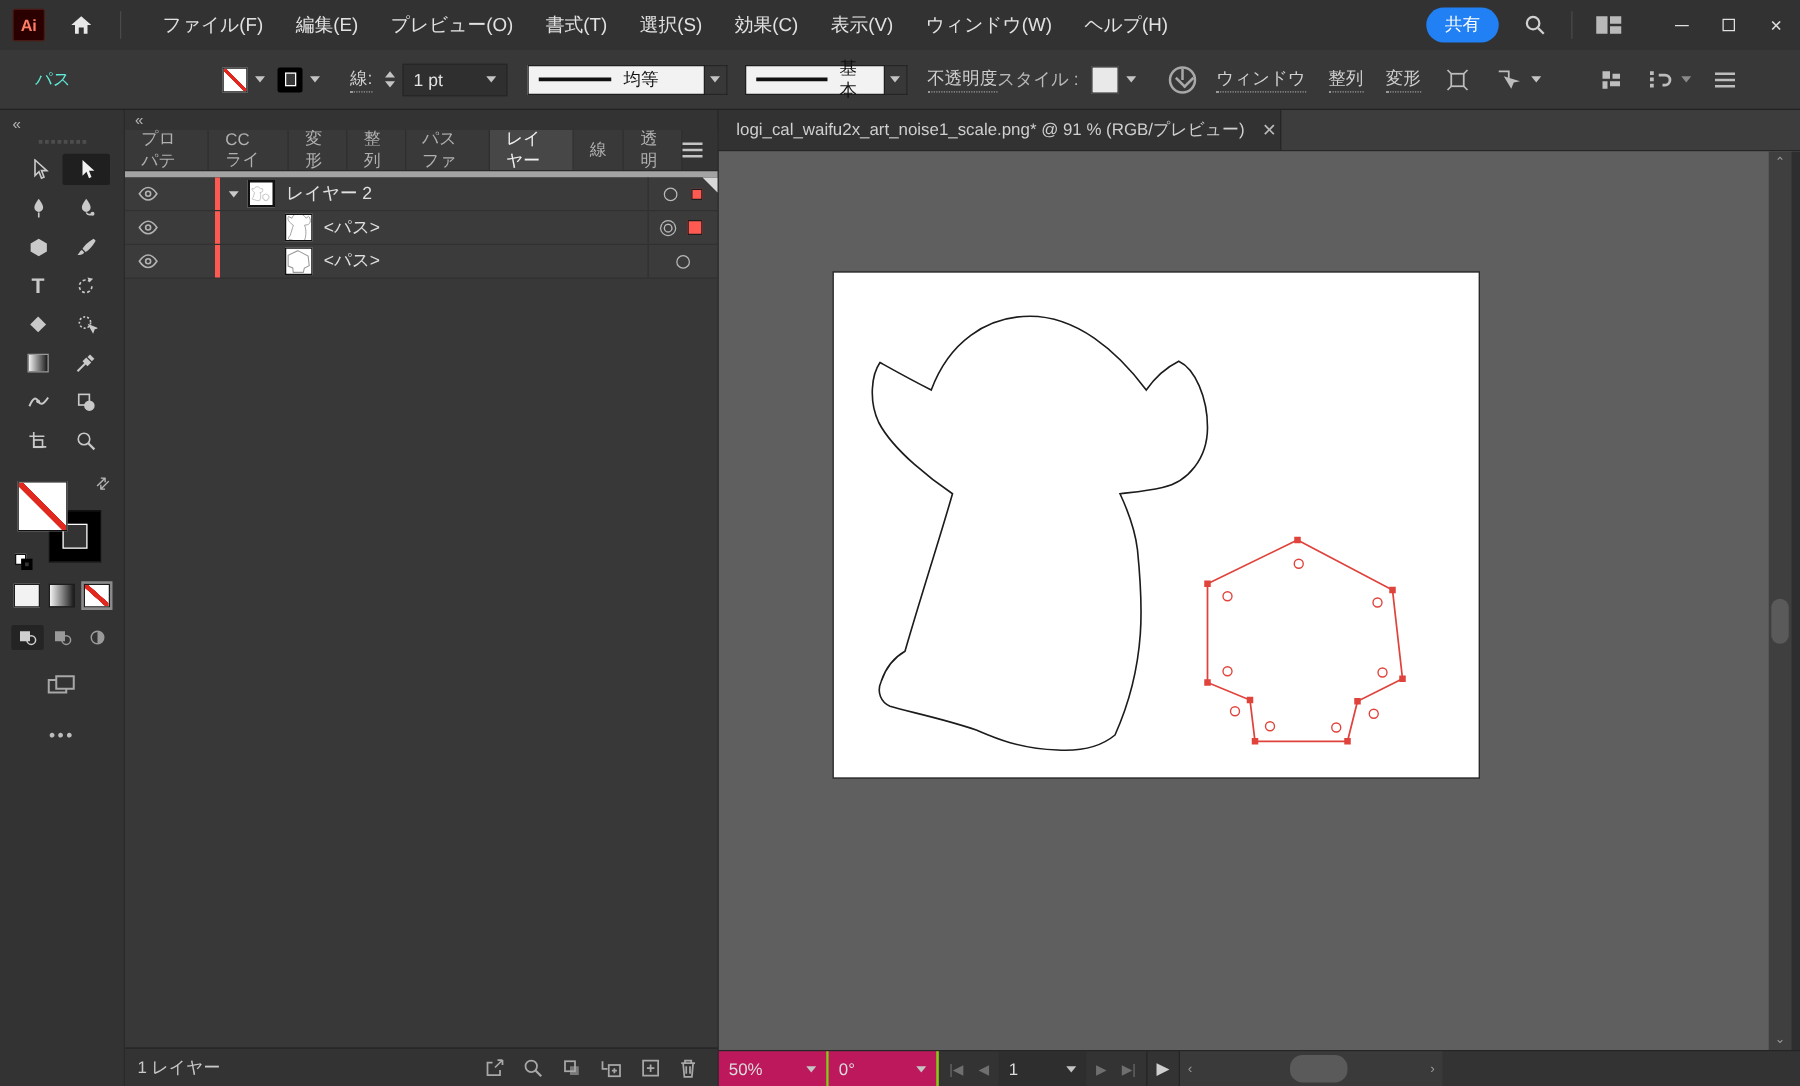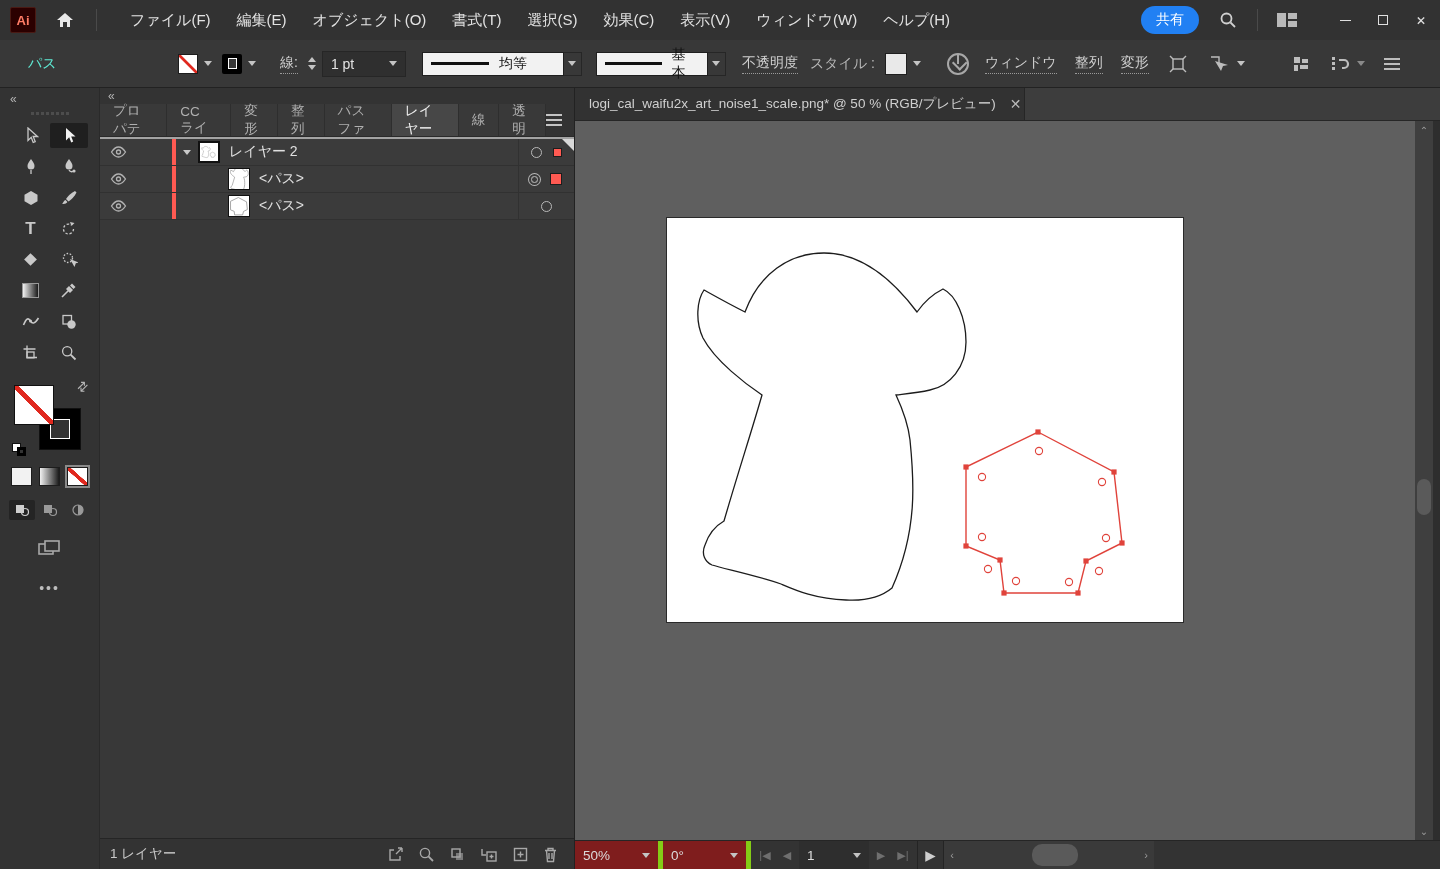--- a/index.html
+++ b/index.html
@@ -98,21 +98,21 @@
   .ptabs { height:33px; display:flex; align-items:stretch; background:#333; border-bottom:1px solid #2a2a2a; }
   .ptab { padding:0 13px; display:flex; align-items:center; font-size:13.5px; color:#b0b0b0; background:#393939; border-right:1px solid #2e2e2e; }
   .ptab.active { background:#474747; color:#f0f0f0; }
   .ptab-fill { flex:1; display:flex; align-items:center; justify-content:flex-end; padding-right:12px; }
   .hamb { width:16px; display:flex; flex-direction:column; gap:3px; }
   .hamb i { height:2px; background:#c4c4c4; display:block; }
   .searchrow { display:flex; align-items:center; padding:12px 10px 10px 10px; gap:10px; }
   .searchbox { flex:1; height:30px; background:#424242; border:1px solid #272727; border-radius:3px; display:flex; align-items:center; padding:0 8px; }
   .searchbox input { background:transparent; border:none; outline:none; color:#ddd; font-size:14px; width:100%; margin-left:8px; font-family:inherit; }
   .searchbox input::placeholder { color:#9a9a9a; }
-  .layerlist { border-top:2px solid #a3a3a3; }
+  .layerlist { border-top:5px solid #a3a3a3; }
   .lrow { height:27px; display:flex; align-items:center; background:#3b3b3b; border-bottom:1px solid #313131; position:relative; }
   .eye-cell { width:36px; display:flex; justify-content:center; }
   .colorbar { width:4px; align-self:stretch; margin-left:36px; }
   .twist { width:22px; display:flex; justify-content:center; color:#c9c9c9; }
   .twist .chev { margin:0; border-top-color:#c9c9c9; }
   .lthumb { width:22px; height:22px; background:#fff; border:2px solid #111; margin-right:9px; display:flex; align-items:center; justify-content:center; overflow:hidden; }
   .lthumb.thin { border-width:1px; }
   .lrow .label { font-size:14px; color:#e0e0e0; flex:1; white-space:nowrap; overflow:hidden; }
   .rcell { width:56px; align-self:stretch; border-left:1px solid #313131; display:flex; align-items:center; justify-content:space-evenly; position:relative; }
   .target { width:11px; height:11px; border:1px solid #b9b9b9; border-radius:50%; }
@@ -136,21 +136,21 @@
   .viewport { flex:1; position:relative; background:#5f5f5f; min-height:0; overflow:hidden; }
   .artboard { position:absolute; left:92px; top:97px; width:516px; height:404px; background:#fff; outline:1px solid #2a2a2a; }
   .artboard svg { display:block; width:100%; height:100%; }
   .vscroll { position:absolute; top:0; bottom:0; right:7px; width:18px; background:#3f3f3f; display:flex; flex-direction:column; align-items:center; }
   .vscroll .arrow { height:18px; display:flex; align-items:center; color:#9a9a9a; font-size:10px; }
   .vscroll .track { flex:1; width:100%; position:relative; }
   .vscroll .thumb { position:absolute; left:2px; right:2px; top:340px; height:36px; background:#5a5a5a; border-radius:7px; }
   .rstrip { position:absolute; top:0; bottom:0; right:0; width:7px; background:#2e2e2e; }
 
   .statusbar { height:29px; background:#333; border-top:1px solid #252525; display:flex; align-items:stretch; flex:0 0 29px; font-size:13.5px; }
-  .sb-box { display:flex; align-items:center; background:#7f1d1d; border-right:5px solid #84cc16; padding:0 8px; min-width:88px; color:#dcdcdc; }
+  .sb-box { display:flex; align-items:center; background:#be185d; border-right:2px solid #84cc16; padding:0 8px; min-width:88px; color:#dcdcdc; }
   .sb-box .chev { margin-left:auto; }
   .sb-nav { display:flex; align-items:center; gap:2px; padding:0 4px; border-right:1px solid #242424; }
   .navg { width:20px; display:flex; justify-content:center; color:#8f8f8f; font-size:11px; }
   .navg.dim { color:#6f6f6f; }
   .sb-art { display:flex; align-items:center; background:#2e2e2e; padding:0 8px; min-width:64px; color:#dcdcdc; align-self:stretch; }
   .sb-status { flex:1; display:flex; align-items:center; justify-content:center; color:#d2d2d2; border-right:1px solid #242424; border-left:1px solid #242424; }
   .sb-play { width:26px; display:flex; align-items:center; justify-content:center; color:#cfcfcf; border-right:1px solid #242424; }
   .hscroll { width:210px; display:flex; align-items:center; background:#3a3a3a; }
   .hscroll .arr { width:16px; text-align:center; color:#9a9a9a; font-size:11px; }
   .hscroll .track { flex:1; height:100%; position:relative; }
@@ -173,21 +173,21 @@
     <div class="ai-logo">Ai</div>
     <div class="home-btn">
       <svg width="18" height="16" viewBox="0 0 18 16">
           <path d="M9 1 L17 8 H14 V15 H11 V10 H7 V15 H4 V8 H1 Z" fill="#e8e8e8"></path>
         </svg>
     </div>
     <div class="mb-sep"></div>
     <div class="menus">
       <span class="menu-item">ファイル(F)</span>
       <span class="menu-item">編集(E)</span>
-      <span class="menu-item">オブジェクト(O)</span>
+      <span class="menu-item">プレビュー(O)</span>
       <span class="menu-item">書式(T)</span>
       <span class="menu-item">選択(S)</span>
       <span class="menu-item">効果(C)</span>
       <span class="menu-item">表示(V)</span>
       <span class="menu-item">ウィンドウ(W)</span>
       <span class="menu-item">ヘルプ(H)</span>
     </div>
     <div class="mb-right">
       <div class="share-btn">共有</div>
       <div class="iconbtn">
@@ -251,21 +251,21 @@
     <div style="display:flex;margin-left:14px">
       <div class="light-combo" style="width:112px">
           <span class="line"></span>
           <span>基本</span>
         </div>
       <div class="chevbtn">
           <span class="chev"></span>
         </div>
     </div>
     <span class="dotted-link" style="margin-left:16px">不透明度</span>
-    <span style="margin-left:12px;color:#b9b9b9">スタイル :</span>
+    <span style="margin-left:0;color:#b9b9b9">スタイル :</span>
     <div class="swatch-combo" style="margin-left:10px">
       <span class="style-swatch"></span>
         <span class="chev"></span>
     </div>
     <div class="wheel-icon"></div>
     <span class="dotted-link">ウィンドウ</span>
     <span class="cb-gap"></span>
     <span class="dotted-link">整列</span>
     <span class="cb-gap"></span>
     <span class="dotted-link">変形</span>
@@ -582,21 +582,21 @@
               <path d="M2 4.5 h11 M5 4.5 v-2 h5 v2 M3.5 4.5 l1 11 h6 l1-11"></path>
               <path d="M6 7 v6 M9 7 v6"></path>
             </svg>
         </div>
       </div>
     </div>
 
     <div class="canvasarea">
       <div class="tabbar">
         <div class="doctab">
-          <span class="t">logi_cal_waifu2x_art_noise1_scale.png* @ 50 % (RGB/プレビュー)</span>
+          <span class="t">logi_cal_waifu2x_art_noise1_scale.png* @ 91 % (RGB/プレビュー)</span>
           <span class="x">✕</span>
         </div>
       </div>
 
       <div class="viewport">
         <div class="artboard">
           <svg viewBox="0 0 516 404">
             <path class="char-path" stroke="#1c1c1c" d="M 37 72 C 46 77 62 86 78 94 C 92 56 122 35 157 35 C 194 35 226 62 250 94 C 257 84 266 76 276 71 C 289 77 299 100 299 124 C 299 149 283 168 263 172 C 250 175 237 176 229 177 C 236 192 241 205 243 222 C 247 262 251 312 225 370 C 213 380 196 383 179 382 C 148 381 128 372 114 366 C 88 357 58 351 45 347 C 38 344 34 336 38 327 C 42 315 50 307 57 303 C 70 258 85 212 95 177 C 80 167 48 143 36 120 C 28 103 30 82 37 72 Z"></path>
             <polygon class="sel-poly" stroke="#e0433b" points="371,214 447,254 455,325 419,343 411,375 337,375 333,342 299,328 299,249"></polygon>
             <g class="anchors" fill="#e0433b" stroke="#e0433b">

